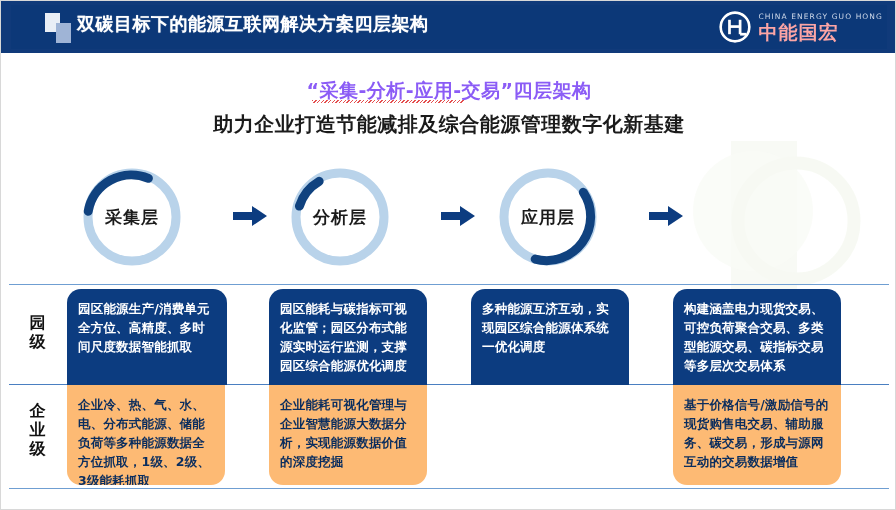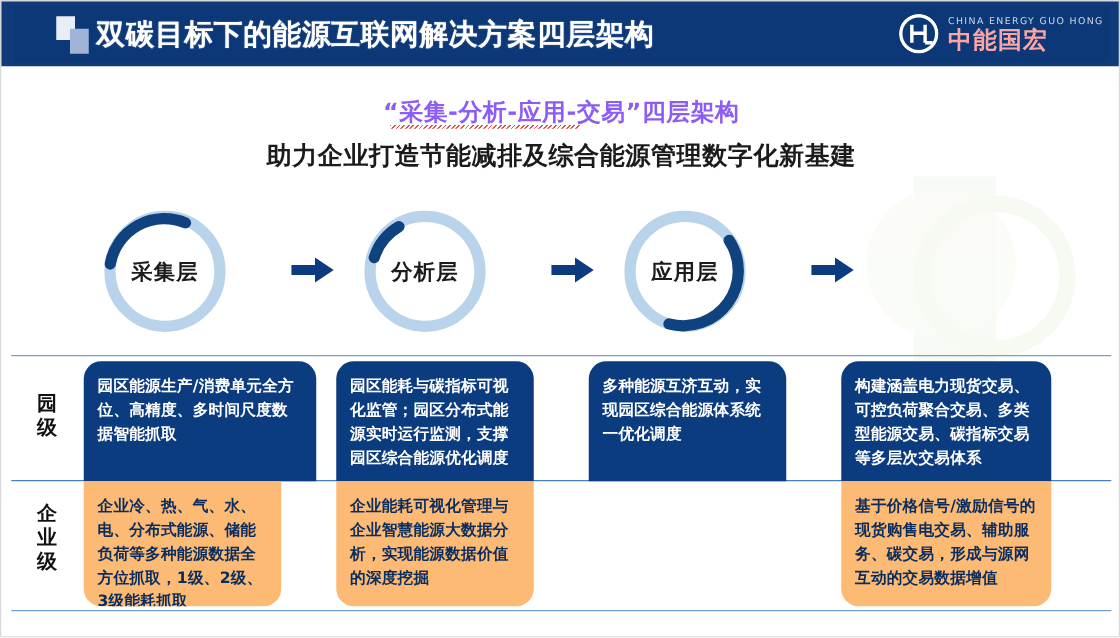--- a/index.html
+++ b/index.html
@@ -48,21 +48,21 @@
     background: #e9eef6;
   }
   .header-mark .sq2 {
     position: absolute; left: 11px; top: 10px;
     width: 15px; height: 20px;
     background: #9fb4d6;
   }
   .header-title {
     position: absolute;
     left: 76px; top: 11px;
-    font-size: 23px;
+    font-size: 18px;
     font-weight: bold;
     color: #ffffff;
     letter-spacing: 0.5px;
     white-space: nowrap;
     text-shadow: 0 0 1px rgba(255,255,255,0.6);
   }
   .logo {
     position: absolute;
     right: 14px; top: 8px;
     height: 36px;
@@ -307,21 +307,21 @@
   <div class="row-label" style="top:312px">
     <span>园</span>
     <span>级</span>
   </div>
   <div class="row-label" style="top:400px">
     <span>企</span>
     <span>业</span>
     <span>级</span>
   </div>
 
-  <div class="card dark" style="left:66px;  width:186px">园区能源生产/消费单元全方位、高精度、多时间尺度数据智能抓取</div>
+  <div class="card dark" style="left:66px;  width:160px">园区能源生产/消费单元全方位、高精度、多时间尺度数据智能抓取</div>
   <div class="card dark" style="left:268px; width:158px">园区能耗与碳指标可视化监管；园区分布式能源实时运行监测，支撑园区综合能源优化调度</div>
   <div class="card dark" style="left:470px; width:158px">多种能源互济互动，实现园区综合能源体系统一优化调度</div>
   <div class="card dark" style="left:672px; width:168px">构建涵盖电力现货交易、可控负荷聚合交易、多类型能源交易、碳指标交易等多层次交易体系</div>
 
   <div class="card light" style="left:66px;  width:158px">企业冷、热、气、水、电、分布式能源、储能负荷等多种能源数据全方位抓取，1级、2级、3级能耗抓取</div>
   <div class="card light" style="left:268px; width:158px">企业能耗可视化管理与企业智慧能源大数据分析，实现能源数据价值的深度挖掘</div>
   <div class="card light" style="left:672px; width:168px">基于价格信号/激励信号的现货购售电交易、辅助服务、碳交易，形成与源网互动的交易数据增值</div>
 
 </div>
 

